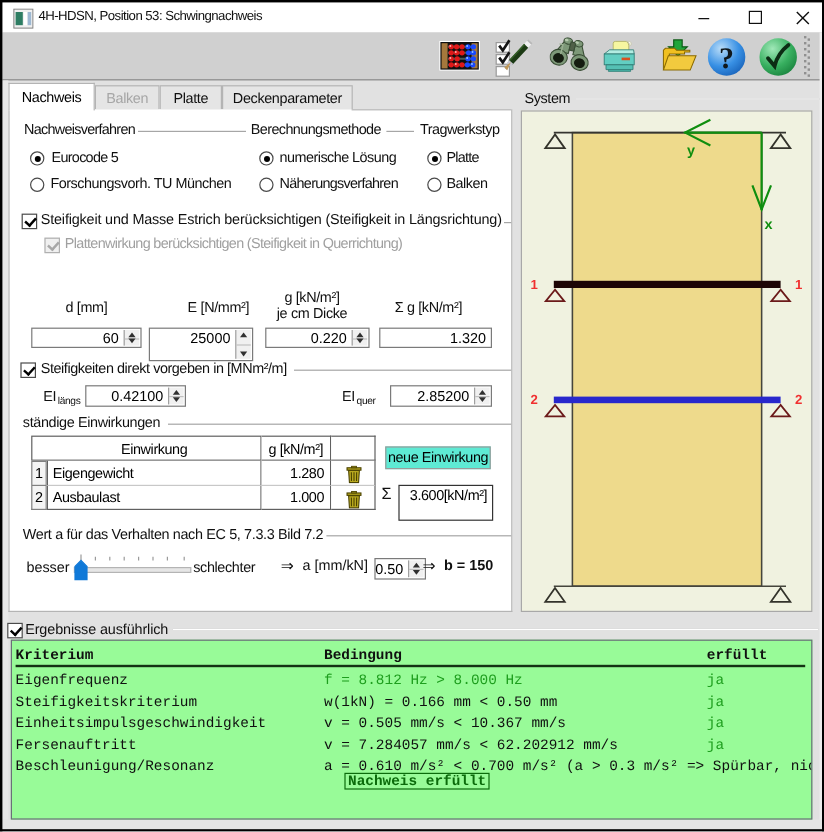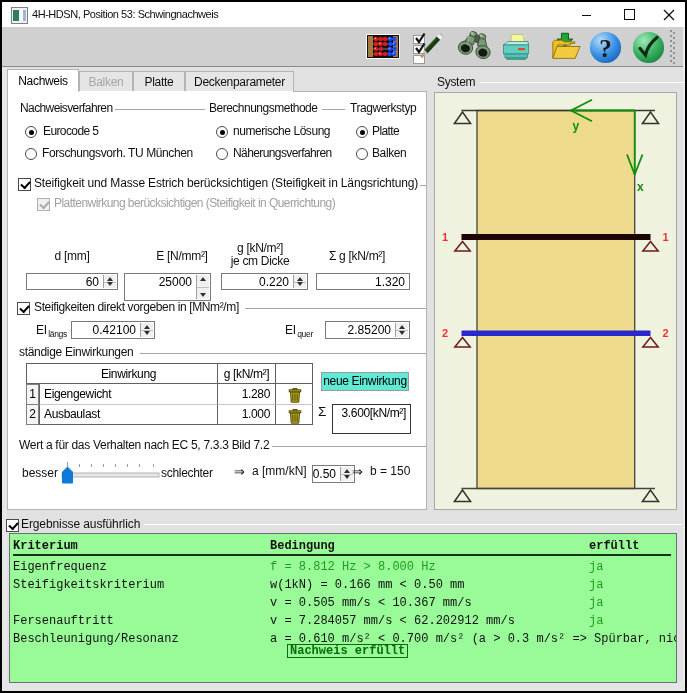--- a/index.html
+++ b/index.html
@@ -354,21 +354,21 @@
  <div class="lbl abs" style="left:161px;top:466px;">schlechter</div>
  <div class="lbl abs" style="left:234px;top:464px;font-size:13px;">⇒</div>
  <div class="lbl abs" style="left:252px;top:464px;letter-spacing:0;">a [mm/kN]</div>
  <div class="inp" style="left:312px;top:465px;width:43px;height:18px;">
       <span class="val">0.50</span>
       <span class="spin">
         <i></i>
       </span>
     </div>
  <div class="lbl abs" style="left:352px;top:464px;font-size:13px;">⇒</div>
- <div class="lbl abs" style="left:370px;top:464px;font-weight:normal;letter-spacing:0;">b = 150</div>
+ <div class="lbl abs" style="left:370px;top:464px;font-weight:bold;letter-spacing:0;">b = 150</div>
 
  <div class="lbl abs" style="left:437px;top:75px;">System</div>
  <div class="gline2" style="left:480px;top:82px;width:203px;"></div>
  <div id="system" class="abs" style="left:434px;top:92px;width:243px;height:418px;background:#f0f2e0;border:1px solid #a8a8a8;">
   <svg width="243" height="416" viewBox="0 0 243 416" style="position:absolute;left:0;top:0;">
 
     <rect x="42" y="17.5" width="157.7" height="378" fill="#eeda8c" stroke="#45453c" stroke-width="1.3"></rect>
 
     <line x1="26.5" y1="17.5" x2="220" y2="17.5" stroke="#353530" stroke-width="1.6"></line>
     <line x1="26.5" y1="395.5" x2="220" y2="395.5" stroke="#45453c" stroke-width="1.3"></line>
@@ -410,20 +410,21 @@
    <div class="abs" style="left:3px;top:5px;font-weight:bold;">Kriterium</div>
    <div class="abs" style="left:260px;top:5px;font-weight:bold;">Bedingung</div>
    <div class="abs" style="left:579px;top:5px;font-weight:bold;">erfüllt</div>
    <div class="abs" style="left:3px;top:20px;width:658px;height:2px;background:#143214;"></div>
    <div class="abs" style="left:3px;top:26px;">Eigenfrequenz</div>
    <div class="abs" style="left:260px;top:26px;color:#1e9e1e;">f = 8.812 Hz &gt; 8.000 Hz</div>
    <div class="abs" style="left:579px;top:26px;color:#1e9e1e;">ja</div>
    <div class="abs" style="left:3px;top:44px;">Steifigkeitskriterium</div>
    <div class="abs" style="left:260px;top:44px;">w(1kN) = 0.166 mm &lt; 0.50 mm</div>
    <div class="abs" style="left:579px;top:44px;color:#1e9e1e;">ja</div>
+   <div class="abs" style="left:3px;top:62px;">Einheitsimpulsgeschwindigkeit</div>
    <div class="abs" style="left:260px;top:62px;">v = 0.505 mm/s &lt; 10.367 mm/s</div>
    <div class="abs" style="left:579px;top:62px;color:#1e9e1e;">ja</div>
    <div class="abs" style="left:3px;top:80px;">Fersenauftritt</div>
    <div class="abs" style="left:260px;top:80px;">v = 7.284057 mm/s &lt; 62.202912 mm/s</div>
    <div class="abs" style="left:579px;top:80px;color:#1e9e1e;">ja</div>
    <div class="abs" style="left:3px;top:98px;">Beschleunigung/Resonanz</div>
    <div class="abs" style="left:260px;top:98px;">a = 0.610 m/s² &lt; 0.700 m/s² (a &gt; 0.3 m/s² =&gt; Spürbar, nicht</div>
    <div class="abs" style="left:277px;top:110px;border:1px solid #0b6b0b;color:#0b6b0b;font-weight:bold;padding:0 2px;height:14px;line-height:13px;">Nachweis erfüllt</div>
  </div>
 </div>

